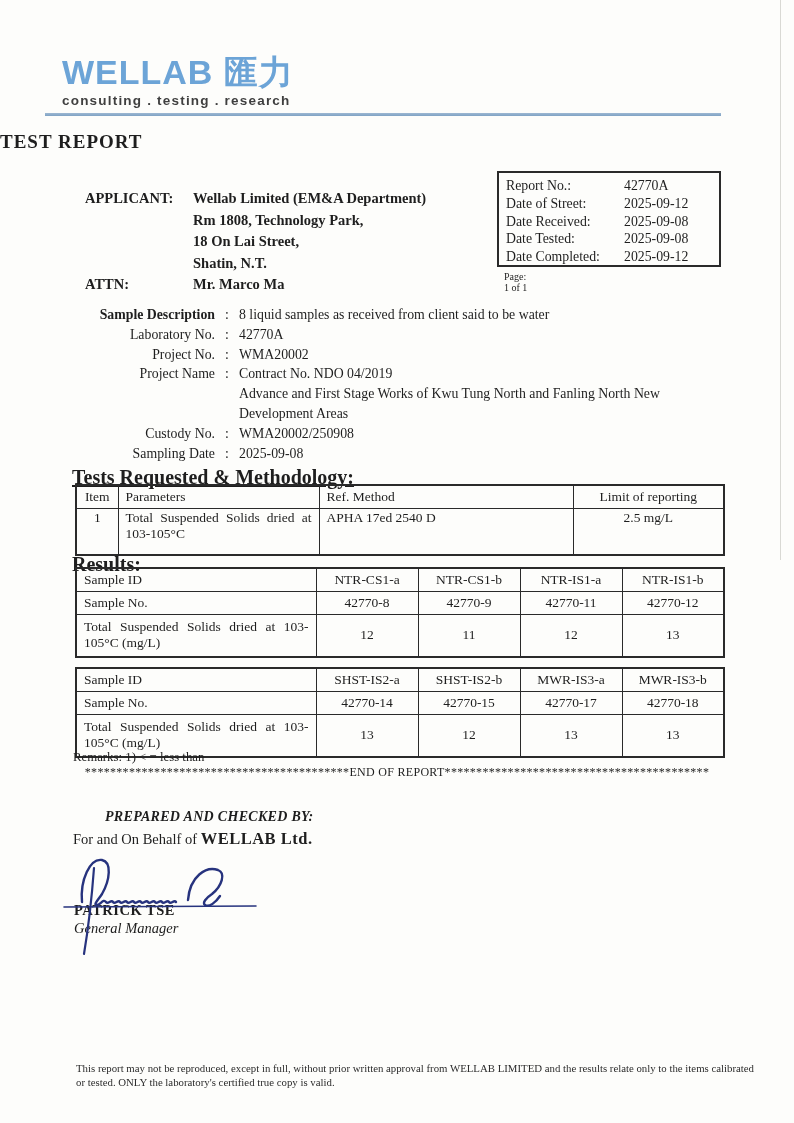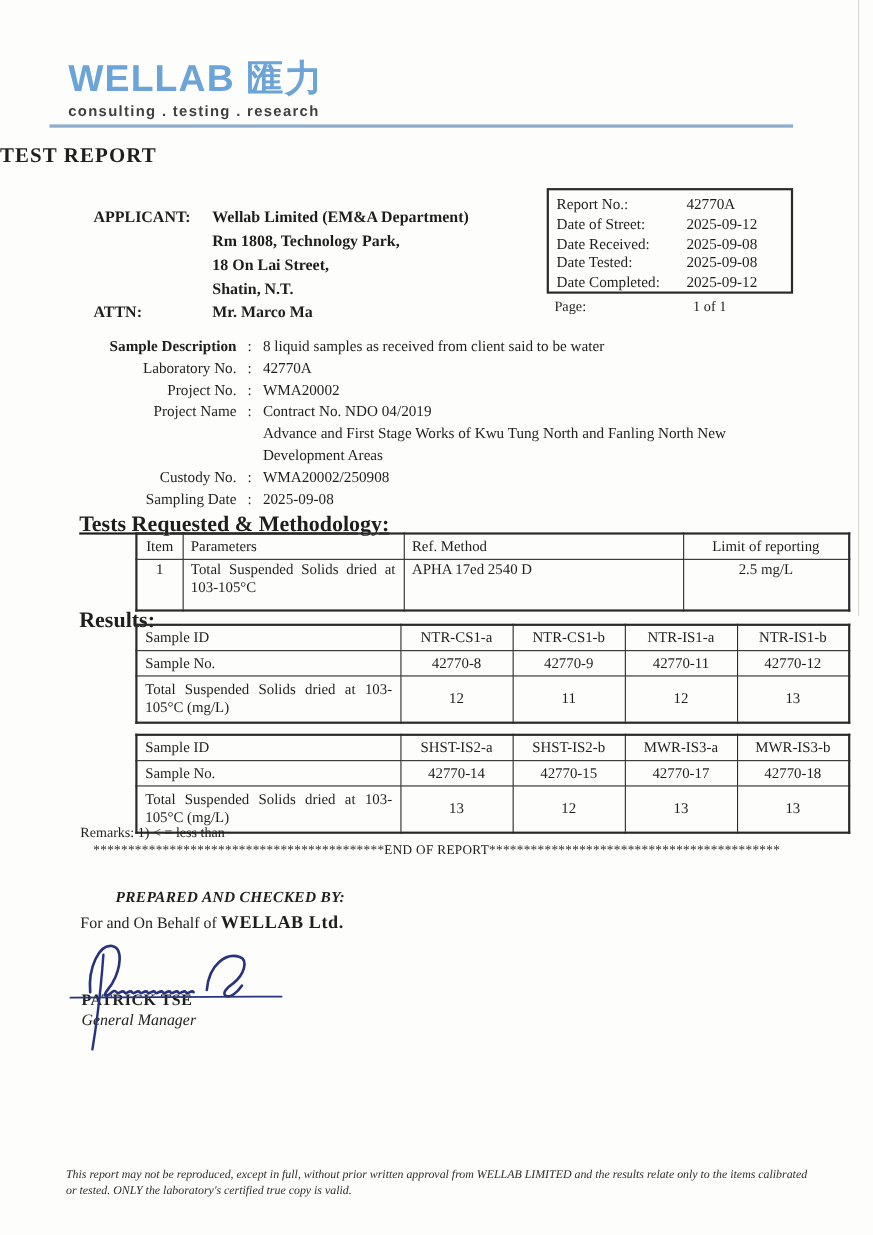--- a/index.html
+++ b/index.html
@@ -31,39 +31,39 @@
   .applicant-grid{display:flex;}
   .applicant-label{width:108px;}
   .attn{left:85px;top:276px;font-weight:bold;font-size:14.5px;display:flex;}
   .attn .applicant-label{width:108px;}
 
   
   .report-box{left:497px;top:171px;width:224px;height:96px;
               border:2.5px solid #2a2a2a;padding:4px 7px;box-sizing:border-box;}
   .rb-row{display:flex;line-height:17.8px;font-size:13.8px;}
   .rb-label{width:118px;}
-  .page-row{left:504px;top:271px;display:flex;font-size:13px;}
+  .page-row{left:504px;top:271px;display:flex;font-size:10px;flex-direction:column;}
   .page-row .rb-label{width:126px;}
 
   
   .sample{left:73px;top:305px;font-size:13.8px;line-height:19.8px;}
   .s-row{display:flex;}
   .s-label{width:142px;text-align:right;}
   .s-label.bold{font-weight:bold;}
   .s-colon{width:24px;text-align:center;}
   .s-value{max-width:480px;}
 
   
   .sec-title{font-weight:bold;font-size:20px;}
   .tests-title{left:72px;top:466px;text-decoration:underline;}
   .results-title{left:72px;top:553px;}
 
   
   table{border-collapse:collapse;table-layout:fixed;font-size:13.5px;color:#1e1e1e;}
-  .doc-table{border:2.5px solid #2a2a2a;margin-left:48px;}
+  .doc-table{border:2.5px solid #2a2a2a;}
   .doc-table td{border:1.2px solid #2a2a2a;padding:1px 7px;box-sizing:border-box;}
   .method-table{left:75px;top:484px;width:648px;}
   .t-center{text-align:center;}
   .t-top{vertical-align:top;}
   .justify{text-align:justify;-moz-text-align-last:left;text-align-last:left;}
   .res-table td{vertical-align:middle;}
   .res1{left:75px;top:567px;width:648px;}
   .res2{left:75px;top:667px;width:648px;}
   .hrow{height:23px;}
   .vrow{height:43px;}
@@ -74,21 +74,21 @@
 
   
   .prepared{left:73px;top:809px;font-style:italic;font-size:14px;font-weight:600;letter-spacing:0.3px;margin-left:32px;}
   .behalf{left:73px;top:829px;font-size:14.5px;}
   .behalf b{font-size:16.5px;letter-spacing:0.5px;}
   .sig-block{left:60px;top:850px;width:320px;height:100px;}
   .sig-svg{position:absolute;left:0;top:0;z-index:2;pointer-events:none;}
   .sig-name{position:absolute;left:14px;top:52px;font-weight:bold;font-size:14.5px;letter-spacing:0.5px;}
   .sig-role{position:absolute;left:14px;top:70px;font-style:italic;font-size:14.5px;}
 
-  .footer{left:60px;top:1062px;width:678px;font-size:10.8px;line-height:13.8px;color:#2c2c2c;font-style:italic;}
+  .footer{left:76px;top:1062px;width:678px;font-size:10.8px;line-height:13.8px;color:#2c2c2c;}
 </style>
 </head>
 <body>
 
 <div class="page">
 
   <div class="abs" style="left:62px;top:55px;">
     <div class="brand">WELLAB 匯力</div>
     <div class="tagline">consulting . testing . research</div>
   </div>

